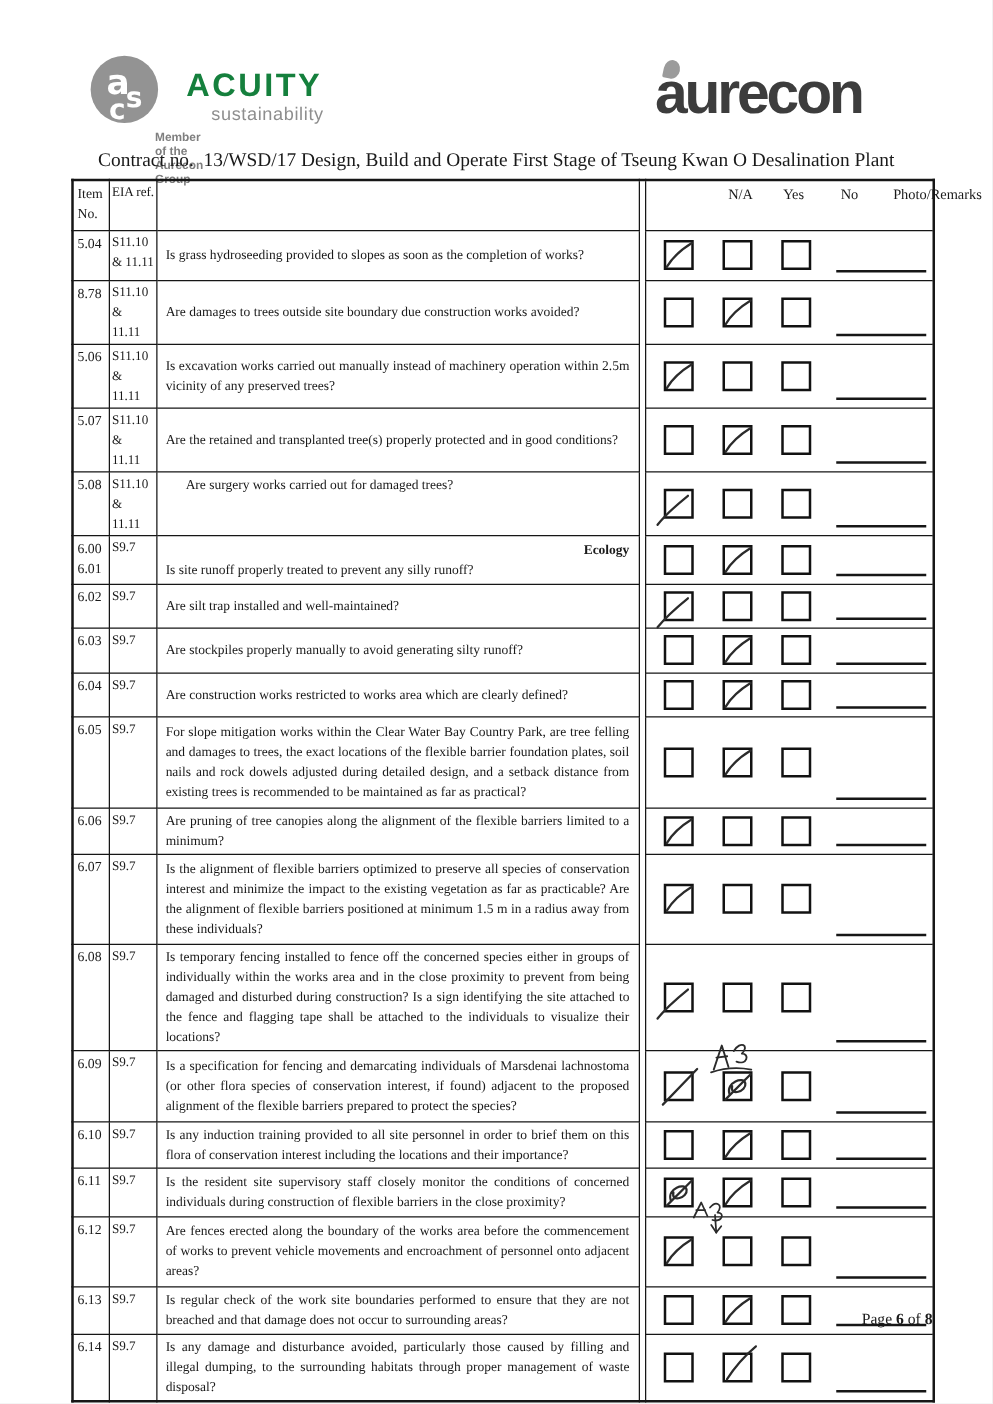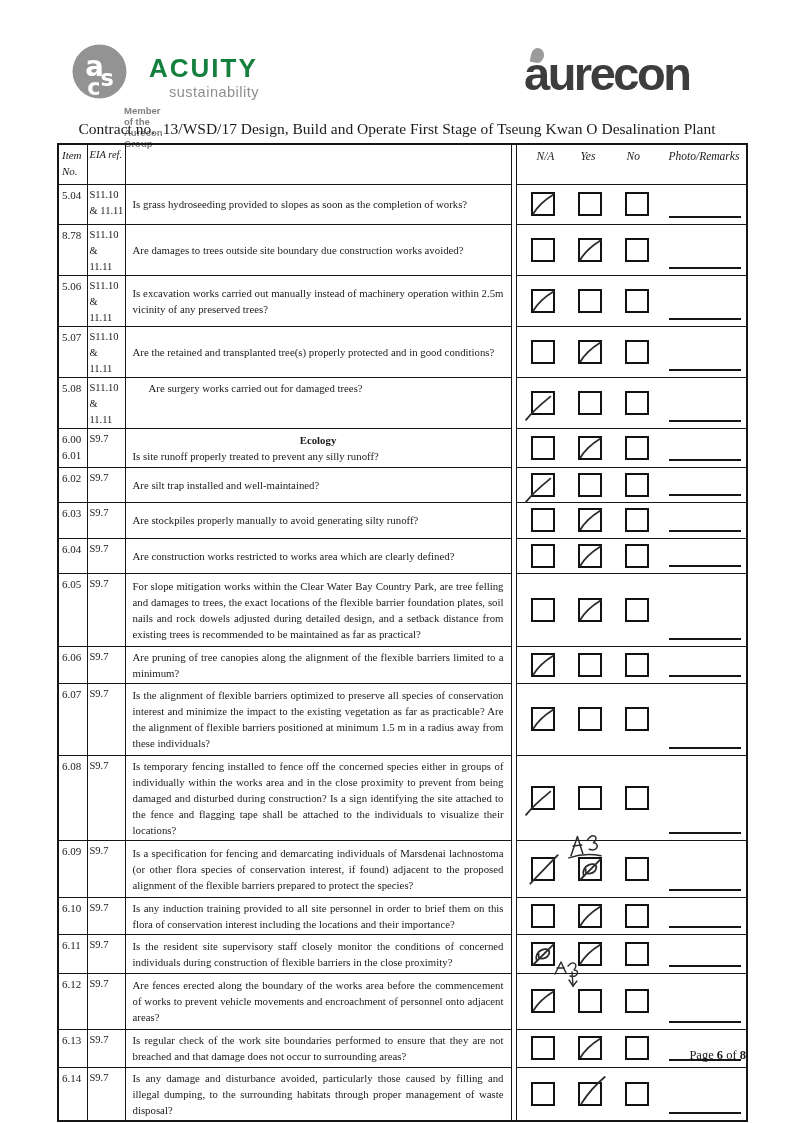--- a/index.html
+++ b/index.html
@@ -21,30 +21,30 @@
   .aurecon-text{font-family:"Liberation Sans",sans-serif;font-weight:bold;font-size:47px;
                 letter-spacing:-2.5px;color:#3d3d3d;line-height:1;}
 
   .title{position:absolute;left:0;top:120px;width:100%;text-align:center;
          font-weight:normal;font-size:15.5px;white-space:pre;}
 
   
   table.checklist{position:absolute;left:57px;top:143px;width:689px;table-layout:fixed;
                   border-collapse:collapse;border:2px solid #161616;}
   td,th{border:1px solid #161616;padding:0;font-weight:normal;text-align:left;}
-  th{vertical-align:top;font-style:italic;}
+  th{vertical-align:top;}
   .c-gap{border-top:none;border-bottom:none;border-left:none;border-right:none;}
   .c-item{vertical-align:top;font-size:11px;padding:2px 1px 0 3px;line-height:16px;}
   .c-eia{vertical-align:top;font-size:10.5px;padding:2px 0 0 2px;line-height:16px;}
   .c-q{vertical-align:middle;font-size:10.8px;line-height:16px;padding:2px 7px;text-align:justify;}
   .c-q.q-top{vertical-align:top;padding-left:23px;}
-  .q-heading{font-weight:bold;text-align:center;}
+  .q-heading{font-weight:bold;text-align:right;}
   .c-checks{vertical-align:middle;position:relative;padding-left:14px;}
   th.c-checks{position:relative;}
-  .hl{position:absolute;top:5px;font-size:11.5px;}
+  .hl{position:absolute;top:5px;font-size:11.5px;margin-left:46px;}
   .hl-na{left:20px;} .hl-yes{left:64px;text-align:center;} .hl-no{left:110px;} .hl-photo{left:152px;}
 
   .boxes{position:relative;display:inline-block;white-space:nowrap;}
   .box{display:inline-block;width:20px;height:20px;border:2px solid #121212;background:#fff;
        position:relative;margin-right:23px;vertical-align:middle;}
   .box svg{position:absolute;left:-8px;top:-8px;width:38px;height:38px;overflow:visible;}
   .mark path{stroke:#2b2b2b;stroke-width:1.7;fill:none;stroke-linecap:round;stroke-linejoin:round;}
   .ann{position:absolute;overflow:visible;z-index:3;}
   .ann path{stroke:#2b2b2b;stroke-width:1.4;fill:none;stroke-linecap:round;stroke-linejoin:round;}
   .ann-above{left:34px;top:-27px;width:42px;height:30px;}

